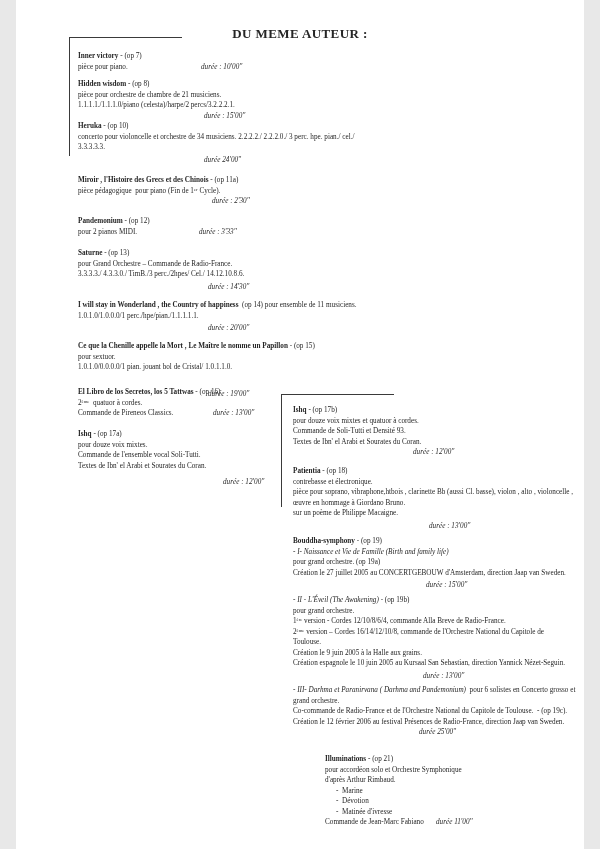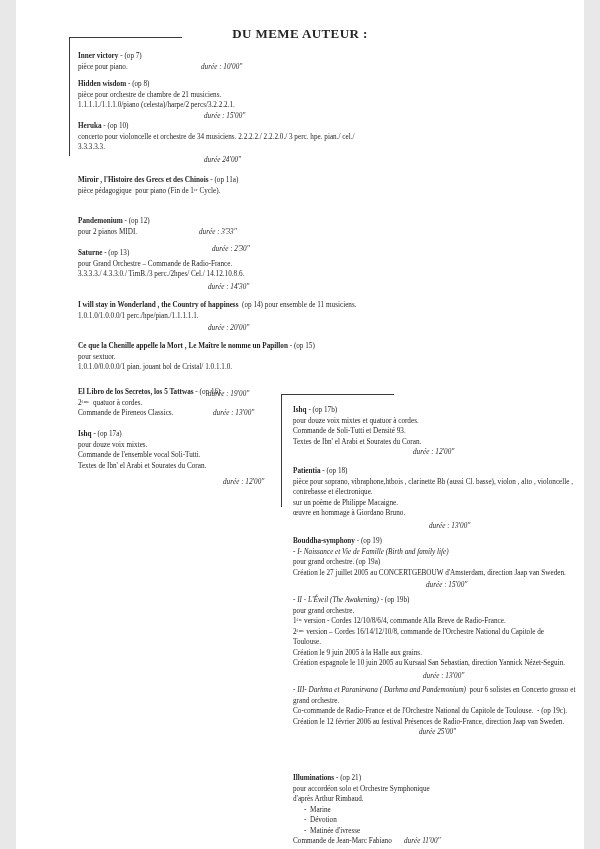--- a/index.html
+++ b/index.html
@@ -70,21 +70,21 @@
     </div>
     <div class="entry col-left" style="top: 121px;">
       <div class="line"><b>Heruka</b> - (op 10)</div>
       <div class="line">concerto pour violoncelle et orchestre de 34 musiciens. 2.2.2.2./ 2.2.2.0./ 3 perc. hpe. pian./ cel./</div>
       <div class="line">3.3.3.3.3.</div>
       <div class="line" style="margin-top: 2px;"><span class="dur" style="left: 126px;">durée 24'00''</span></div>
     </div>
     <div class="entry col-left" style="top: 175px;">
       <div class="line"><b>Miroir , l'Histoire des Grecs et des Chinois</b> - (op 11a)</div>
       <div class="line">pièce pédagogique  pour piano (Fin de 1<sup>er</sup> Cycle).</div>
-      <div class="line"><span class="dur" style="left: 134px; margin-top: 48px;">durée : 2'30''</span></div>
+      <div class="line"><span class="dur" style="left: 134px;">durée : 2'30''</span></div>
     </div>
     <div class="entry col-left" style="top: 216px;">
       <div class="line"><b>Pandemonium</b> - (op 12)</div>
       <div class="line">pour 2 pianos MIDI.<span class="dur" style="left: 121px;">durée : 3'33''</span></div>
     </div>
     <div class="entry col-left" style="top: 248px;">
       <div class="line"><b>Saturne</b> - (op 13)</div>
       <div class="line">pour Grand Orchestre – Commande de Radio-France.</div>
       <div class="line">3.3.3.3./ 4.3.3.0./ TimB./3 perc./2hpes/ Cel./ 14.12.10.8.6.</div>
       <div class="line" style="margin-top: 2px;"><span class="dur" style="left: 130px;">durée : 14'30''</span></div>
@@ -114,24 +114,24 @@
     </div>
     <div class="entry col-right" style="top: 405px;">
       <div class="line"><b>Ishq</b> - (op 17b)</div>
       <div class="line">pour douze voix mixtes et quatuor à cordes.</div>
       <div class="line">Commande de Soli-Tutti et Densité 93.</div>
       <div class="line">Textes de Ibn' el Arabi et Sourates du Coran.</div>
       <div class="line"><span class="dur" style="left: 120px;">durée : 12'00''</span></div>
     </div>
     <div class="entry col-right" style="top: 466px;">
       <div class="line"><b>Patientia</b> - (op 18)</div>
+      <div class="line">contrebasse et électronique.</div>
       <div class="line">pièce pour soprano, vibraphone,htbois , clarinette Bb (aussi Cl. basse), violon , alto , violoncelle ,</div>
-      <div class="line">contrebasse et électronique.</div>
+      <div class="line">œuvre en hommage à Giordano Bruno.</div>
       <div class="line">sur un poème de Philippe Macaigne.</div>
-      <div class="line">œuvre en hommage à Giordano Bruno.</div>
       <div class="line" style="margin-top: 2px;"><span class="dur" style="left: 136px;">durée : 13'00''</span></div>
     </div>
     <div class="entry col-right" style="top: 536px;">
       <div class="line"><b>Bouddha-symphony</b> - (op 19)</div>
       <div class="line"><i>- I- Naissance et Vie de Famille (Birth and family life)</i></div>
       <div class="line">pour grand orchestre. (op 19a)</div>
       <div class="line">Création le 27 juillet 2005 au CONCERTGEBOUW d'Amsterdam, direction Jaap van Sweden.</div>
       <div class="line" style="margin-top: 2px;"><span class="dur" style="left: 133px;">durée : 15'00''</span></div>
     </div>
     <div class="entry col-right" style="top: 595px;">
@@ -144,21 +144,21 @@
       <div class="line">Création espagnole le 10 juin 2005 au Kursaal San Sebastian, direction Yannick Nézet-Seguin.</div>
       <div class="line" style="margin-top: 2px;"><span class="dur" style="left: 130px;">durée : 13'00''</span></div>
     </div>
     <div class="entry col-right" style="top: 685px;">
       <div class="line"><i>- III- Darhma et Paranirvana ( Darhma and Pandemonium)</i>  pour 6 solistes en Concerto grosso et</div>
       <div class="line">grand orchestre.</div>
       <div class="line">Co-commande de Radio-France et de l'Orchestre National du Capitole de Toulouse.  - (op 19c).</div>
       <div class="line">Création le 12 février 2006 au festival Présences de Radio-France, direction Jaap van Sweden.</div>
       <div class="line"><span class="dur" style="left: 126px;">durée 25'00''</span></div>
     </div>
-    <div class="entry col-right" style="top: 773px;">
+    <div class="entry col-right" style="top: 754px; margin-left: 32px;">
       <div class="line"><b>Illuminations</b> - (op 21)</div>
       <div class="line">pour accordéon solo et Orchestre Symphonique</div>
       <div class="line">d'après Arthur Rimbaud.</div>
       <div class="line" style="padding-left: 11px;">-  Marine</div>
       <div class="line" style="padding-left: 11px;">-  Dévotion</div>
       <div class="line" style="padding-left: 11px;">-  Matinée d'ivresse</div>
       <div class="line">Commande de Jean-Marc Fabiano<span class="dur" style="left: 111px;">durée 11'00''</span></div>
     </div>
   </div>
 

